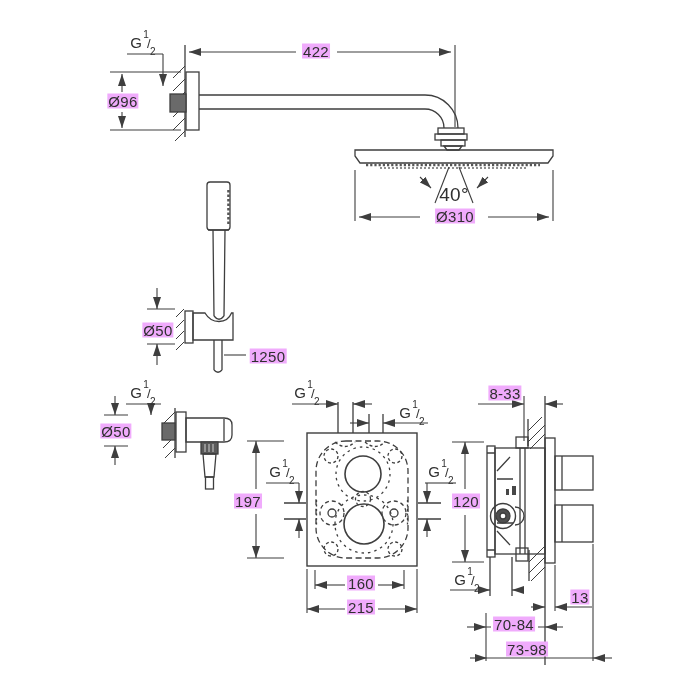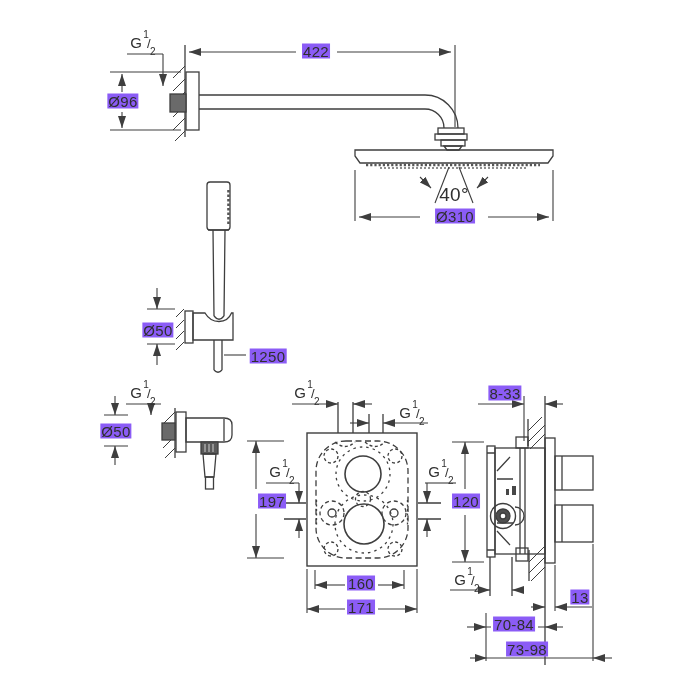--- a/index.html
+++ b/index.html
@@ -1,20 +1,20 @@
 <!DOCTYPE html>
 <html><head>
 <meta charset="utf-8">
 <style>
   html,body{margin:0;padding:0;background:#fff;}
   .canvas{position:relative;width:652px;height:700px;background:#fff;overflow:hidden;
           font-family:"Liberation Sans", sans-serif;}
   .canvas svg{position:absolute;left:0;top:0;}
   .lbl{position:absolute;transform:translate(-50%,-50%);font-size:15px;color:#2f2f2f;
-       background:#8b5cf6;padding:0 1px;white-space:nowrap;letter-spacing:.3px;line-height:1;}
+       background:#f0abfc;padding:0 1px;white-space:nowrap;letter-spacing:.3px;line-height:1;}
   .lbl.nobg{background:transparent;}
   .lbl.sm{font-size:19px;}
   .g sup{font-size:10px;position:relative;top:-4px;left:1px;}
   .g sub{font-size:10px;position:relative;top:3px;}
   .g .sl{font-size:13px;margin:0 -1px;}
 </style>
 </head>
 <body>
 
 <div class="canvas">
@@ -214,23 +214,23 @@
 <div class="lbl" style="left:268px;top:356px">1250</div>
 
 <div class="lbl g nobg" style="left:143px;top:394px"><span>G</span><sup>1</sup><span class="sl">/</span><sub>2</sub></div>
 <div class="lbl" style="left:116px;top:431px">Ø50</div>
 
 <div class="lbl g nobg" style="left:307px;top:394px"><span>G</span><sup>1</sup><span class="sl">/</span><sub>2</sub></div>
 <div class="lbl g nobg" style="left:412px;top:414px"><span>G</span><sup>1</sup><span class="sl">/</span><sub>2</sub></div>
 <div class="lbl g nobg" style="left:282px;top:473px"><span>G</span><sup>1</sup><span class="sl">/</span><sub>2</sub></div>
 <div class="lbl g nobg" style="left:441px;top:473px"><span>G</span><sup>1</sup><span class="sl">/</span><sub>2</sub></div>
 
-<div class="lbl" style="left:272px;top:501px">197</div>
+<div class="lbl" style="left:248px;top:501px">197</div>
 <div class="lbl" style="left:361px;top:583px">160</div>
-<div class="lbl" style="left:361px;top:607px">171</div>
+<div class="lbl" style="left:361px;top:607px">215</div>
 
 <div class="lbl" style="left:505px;top:393px">8-33</div>
 <div class="lbl" style="left:466px;top:501px">120</div>
 <div class="lbl g nobg" style="left:467px;top:581px"><span>G</span><sup>1</sup><span class="sl">/</span><sub>2</sub></div>
 <div class="lbl" style="left:580px;top:597px">13</div>
 <div class="lbl" style="left:514px;top:624px">70-84</div>
 <div class="lbl" style="left:527px;top:649px">73-98</div>
 </div>
 
 </body></html>

